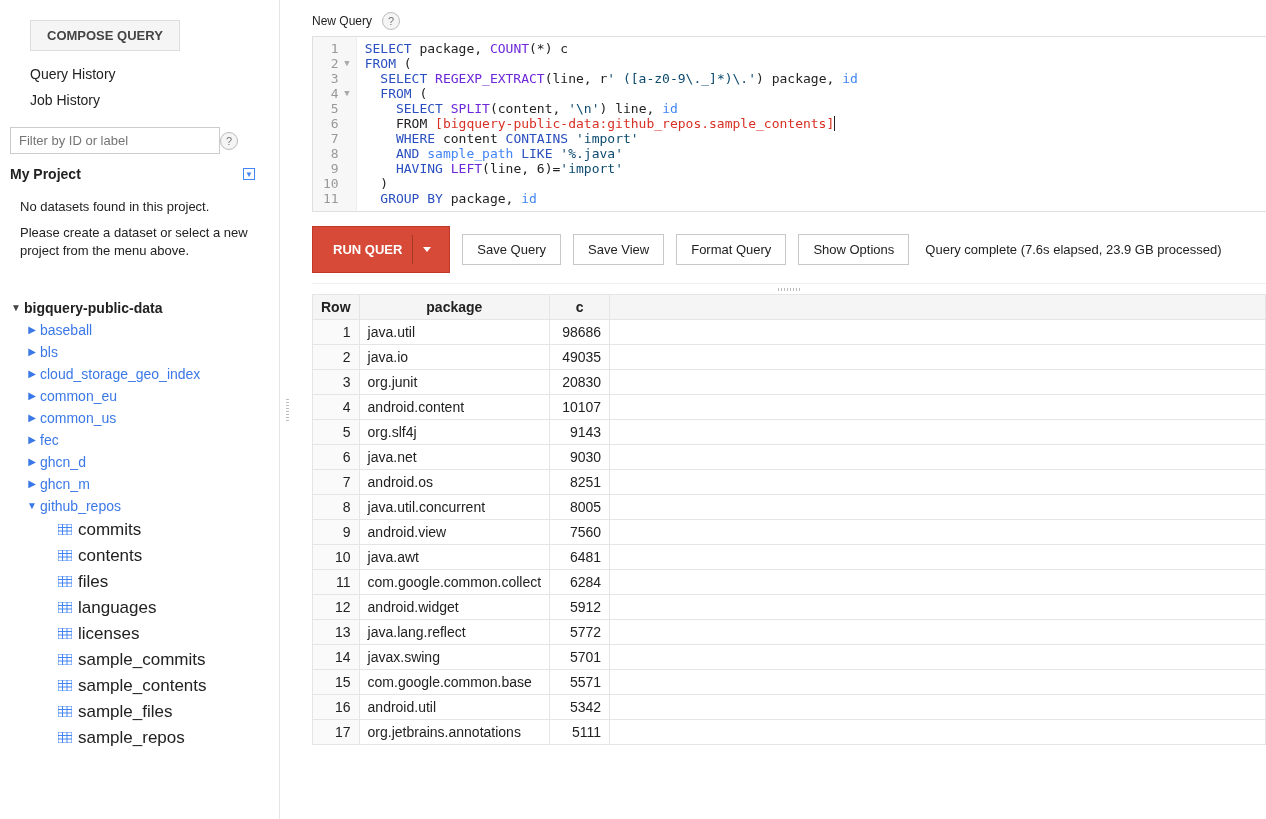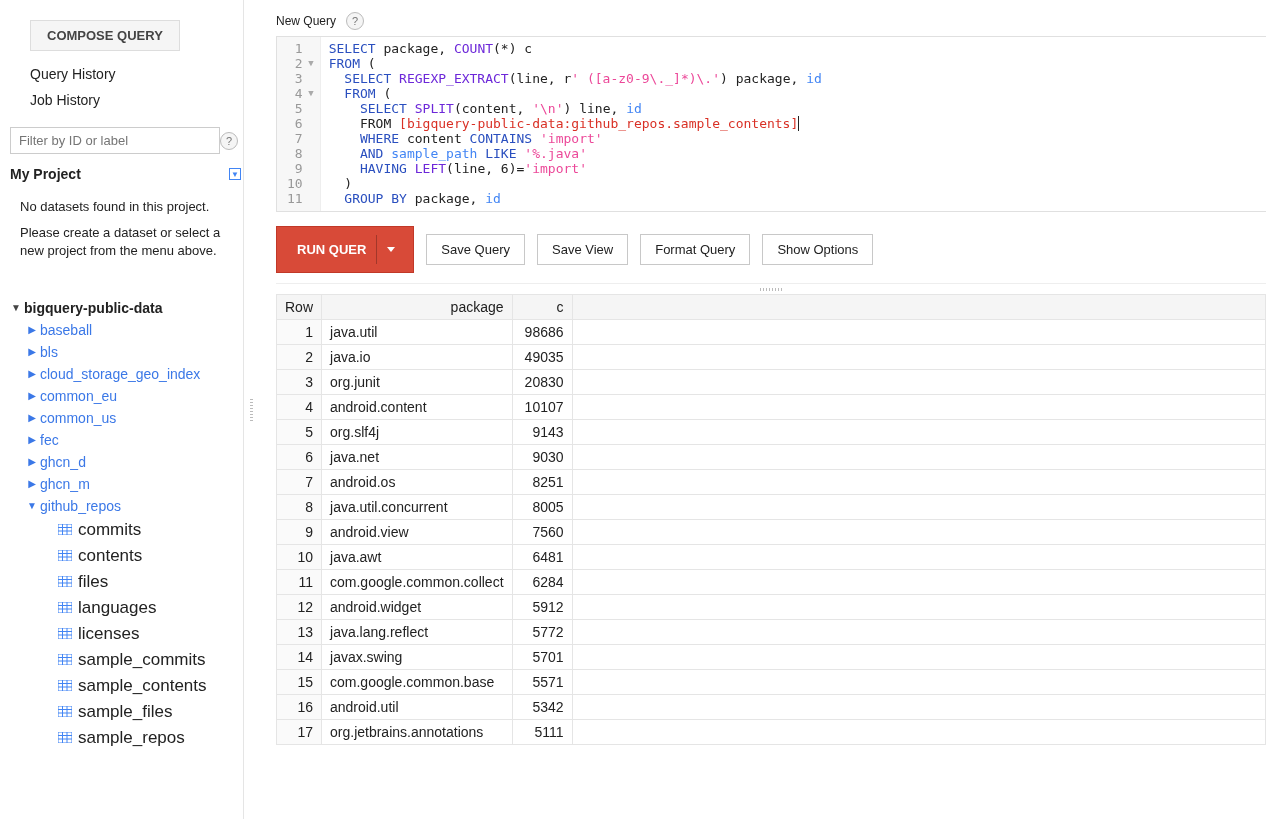--- a/index.html
+++ b/index.html
@@ -1,18 +1,18 @@
 <!DOCTYPE html>
 <html><head>
 <meta charset="utf-8">
 <style>
 * { box-sizing: border-box; margin: 0; padding: 0; }
 body { font-family: Arial, Helvetica, sans-serif; font-size: 13px; color: #222; background: #fff; overflow: hidden; }
 .app { display: flex; height: 819px; width: 1266px; }
-.sidebar { width: 244px; padding: 12px 2px 10px 10px; border-right: 1px solid #e5e5e5; position: relative; overflow-y: auto; }
+.sidebar { width: 280px; padding: 12px 24px 10px 10px; border-right: 1px solid #e5e5e5; position: relative; overflow-y: auto; }
 .sidebar::-webkit-scrollbar { width: 10px; }
 .sidebar::-webkit-scrollbar-thumb { background: #ccc; }
 .compose-btn { background: #f5f5f5; border: 1px solid #ddd; color: #444; font-weight: bold; font-size: 13px; padding: 7px 16px; cursor: pointer; margin: 8px 0 10px 20px; }
 .nav-link { display: block; padding: 5px 0 5px 20px; color: #222; cursor: pointer; font-size: 14px; }
 .filter-row { display: flex; align-items: center; margin: 14px 0 8px 0; }
 .filter-input { flex: 0 0 210px; border: 1px solid #ccc; padding: 5px 8px; font-size: 13px; color: #777; }
 .help-circle { width: 18px; height: 18px; border: 1px solid #bbb; border-radius: 50%; display: inline-flex; align-items: center; justify-content: center; color: #777; font-size: 11px; cursor: pointer; background: #f5f5f5; }
 .project-header { display: flex; align-items: center; justify-content: space-between; padding: 4px 0 6px 0; }
 .project-header .pname { font-weight: bold; font-size: 14px; }
 .project-header .arrow-box { width: 12px; height: 12px; border: 1px solid #4285f4; display: inline-flex; align-items: center; justify-content: center; color: #4285f4; font-size: 8px; cursor: pointer; }
@@ -31,21 +31,21 @@
 .main { flex: 1; display: flex; flex-direction: column; padding: 12px 0 0 18px; overflow: hidden; }
 .title-row { display: flex; align-items: center; gap: 10px; margin-bottom: 6px; }
 .title-row h2 { font-size: 12px; font-weight: normal; color: #222; }
 .editor { border: 1px solid #e0e0e0; border-right: none; display: flex; font-family: Consolas, Menlo, monospace; font-size: 13px; line-height: 15px; height: 176px; background: #fff; }
 .gutter { background: #f7f7f7; color: #999; text-align: right; padding: 4px 6px 4px 10px; user-select: none; border-right: 1px solid #eee; white-space: pre; }
 .gutter .gline { height: 15px; display: flex; align-items: center; justify-content: flex-end; gap: 3px; }
 .gutter .fold { color: #aaa; font-size: 9px; width: 8px; display: inline-block; }
 .code { padding: 4px 8px; white-space: pre; overflow-x: auto; }
 .kw { color: #2a4fbf; }
 .fn { color: #6d28d9; }
-.str { color: #ec4899; }
+.str { color: #0c4a6e; }
 .id { color: #4285f4; }
 .tbl { color: #d93025; }
 .caret-line { border-right: 1px solid #222; }
 
 .toolbar { display: flex; align-items: center; gap: 12px; padding: 14px 0 10px 0; border-bottom: 1px solid #eee; flex-wrap: nowrap; }
 .btn { background: #fff; border: 1px solid #c8c8c8; color: #222; padding: 7px 14px; font-size: 13px; cursor: pointer; }
 .btn-primary { background: #d84a38; border-color: #c13828; color: #fff; font-weight: bold; display: flex; align-items: stretch; padding: 8px; }
 .btn-primary .seg1 { padding: 7px 10px 7px 12px; border-right: 1px solid rgba(0,0,0,.25); }
 .btn-primary .seg2 { padding: 7px 10px; display: flex; align-items: center; }
 .seg2 svg { display: block; }
@@ -56,21 +56,21 @@
 
 .tabs-row { display: flex; align-items: flex-end; border-bottom: 1px solid #ccc; gap: 0; justify-content: space-between; }
 .tabs-left { display: flex; }
 .tab { border: 1px solid #ccc; border-bottom: none; padding: 6px 14px; font-size: 14px; color: #444; background: #fff; cursor: pointer; margin-right: -1px; }
 .tab.active { background: #f2f2f2; font-weight: bold; }
 .download-btn { border: 1px solid #ccc; border-bottom: none; padding: 6px 10px; font-size: 14px; cursor: pointer; margin-right: 0; }
 
 .results-wrap { overflow: auto; flex: 1; }
 table.results { border-collapse: collapse; width: 100%; font-size: 14px; }
 table.results th, table.results td { border: 1px solid #e5e5e5; padding: 4px 8px; text-align: left; }
-table.results th { background: #f5f5f5; font-weight: normal; text-align: right; }
+table.results th { background: #f5f5f5; font-weight: bold; text-align: center; }
 table.results td.row-num { text-align: right; background: #fafafa; width: 44px; }
 table.results td.num-cell { text-align: right; width: 60px; }
 table.results td.pkg-cell { width: 190px; }
 
 .vsep { width: 14px; display: flex; align-items: center; justify-content: center; }
 .vsep span { width: 3px; height: 22px; background: repeating-linear-gradient(#bbb 0 1px, transparent 1px 3px); }
 </style>
 </head>
 <body>
 
@@ -260,20 +260,21 @@
         <span class="seg2">
             <svg width="8" height="5">
               <polygon points="0,0 8,0 4,5" fill="#fff"></polygon>
             </svg>
           </span>
       </div>
       <button class="btn">Save Query</button>
       <button class="btn">Save View</button>
       <button class="btn">Format Query</button>
       <button class="btn">Show Options</button>
+      <span class="status-text">Query complete (7.6s elapsed, 23.9 GB processed)</span>
     </div>
 
     <div class="drag-handle">
         <span></span>
       </div>
 
 
     <div class="results-wrap">
       <table class="results">
         <thead>

